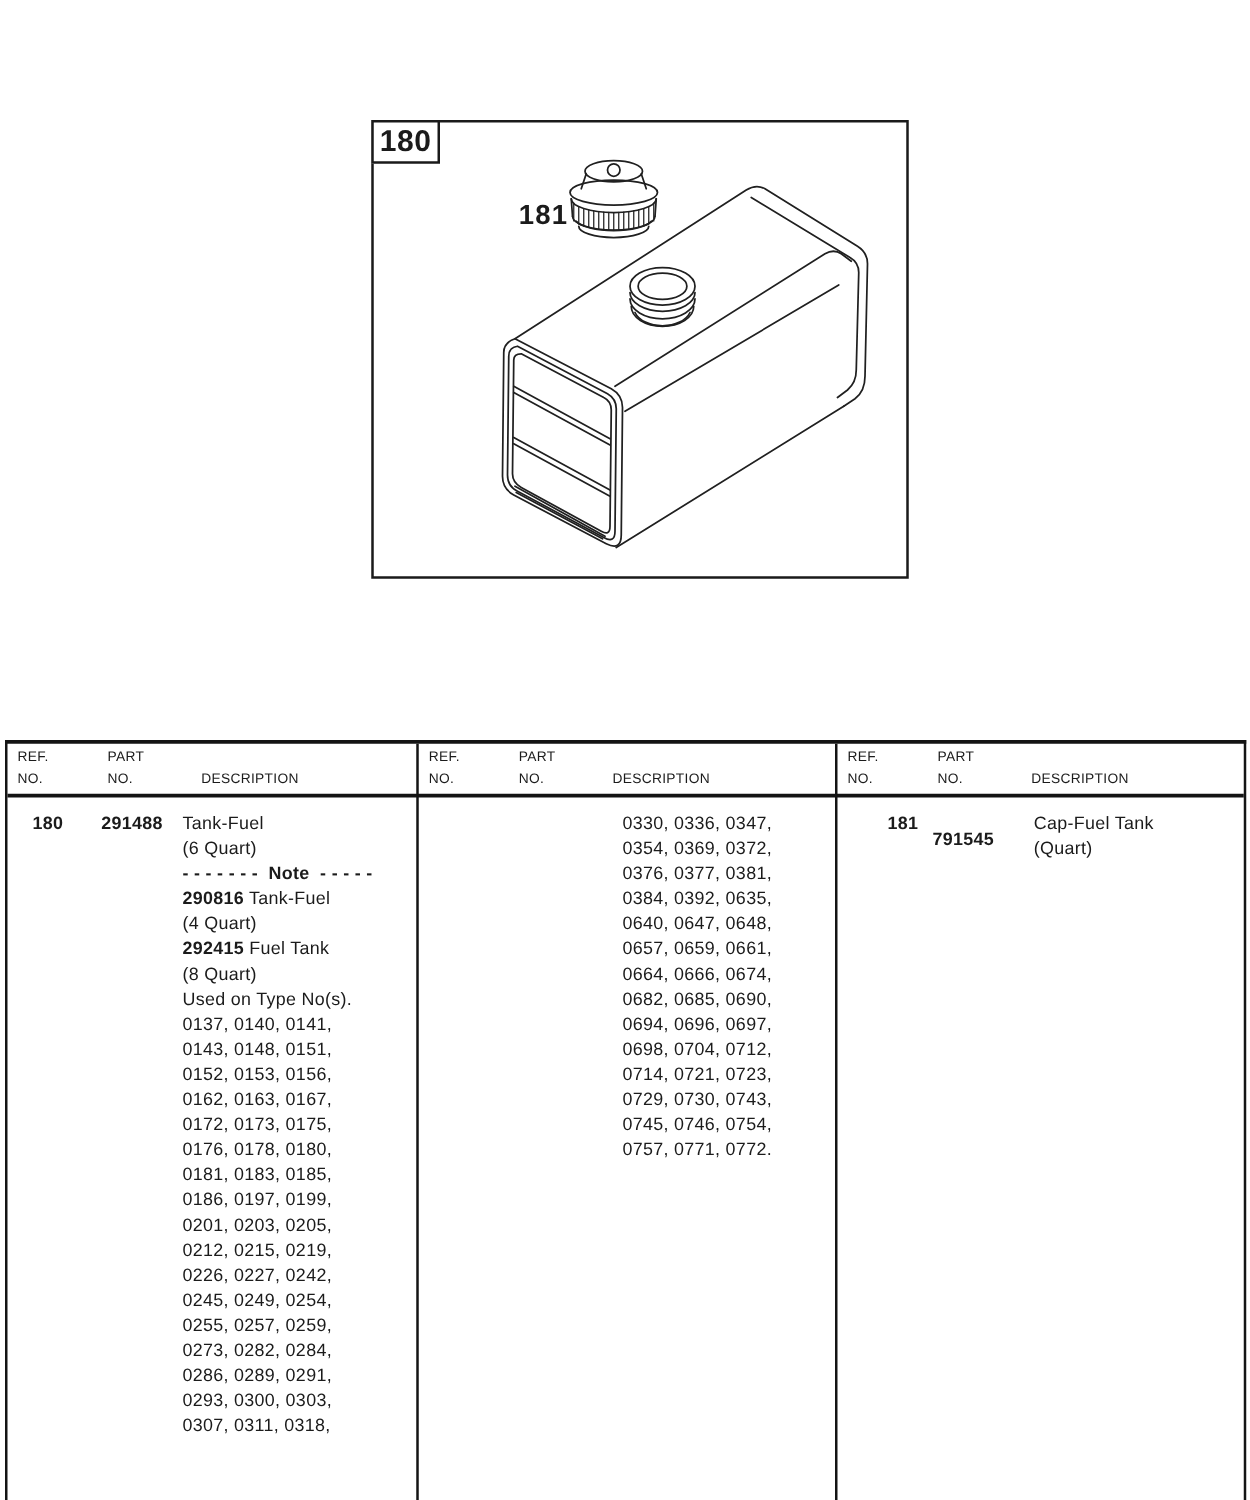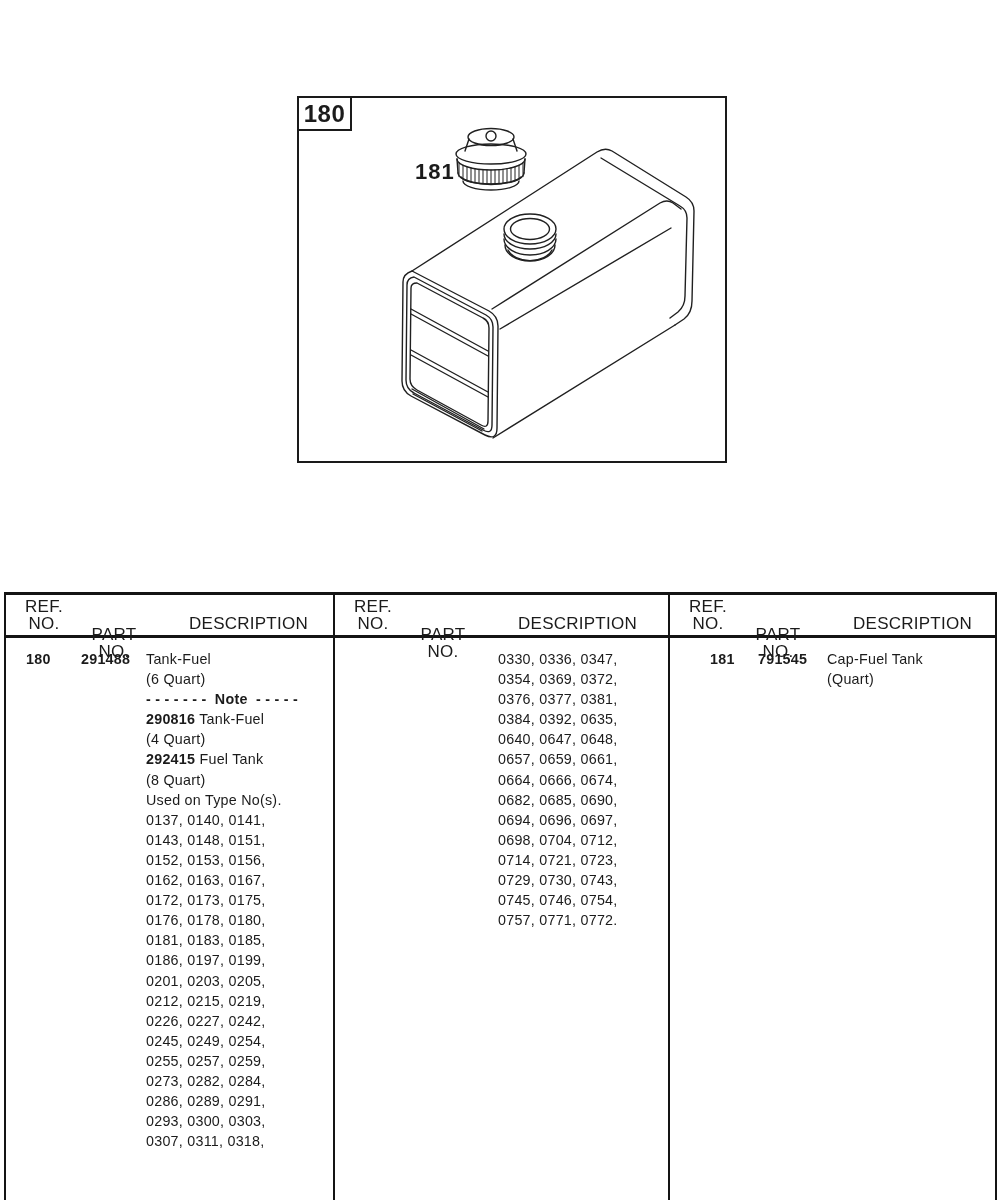--- a/index.html
+++ b/index.html
@@ -34,31 +34,31 @@
   }
   .hsep{position:absolute;left:0;right:0;top:40px;height:3px;background:#141414;}
   .vline{position:absolute;top:0;bottom:0;width:2px;background:#141414;}
   .vline.v1{left:327px;}
   .vline.v2{left:662px;}
   .grp{position:absolute;top:0;bottom:0;}
   .grp.g1{left:0;width:327px;}
   .grp.g2{left:329px;width:333px;}
   .grp.g3{left:664px;right:0;}
   .hcell{
-    position:absolute;top:3px;font-size:17px;line-height:17px;
-    text-align:center;white-space:pre;color:#1b1b1b;
+    position:absolute;top:3px;font-size:11px;line-height:17px;
+    text-align:left;white-space:pre;color:#1b1b1b;
   }
   .hcell.h-ref{left:8px;width:60px;}
-  .hcell.h-part{left:80px;width:56px;margin-top:28px;}
+  .hcell.h-part{left:80px;width:56px;}
   .hcell.h-desc{left:155px;width:175px;top:20px;}
   .cell{position:absolute;top:54px;font-size:14.3px;line-height:20.1px;white-space:pre;}
   .cell.bold{font-weight:bold;}
   .g1 .c-ref{left:20px;}  .g1 .c-part{left:75px;text-align:right;}  .g1 .c-desc{left:140px;}
   .g2 .c-desc{left:163px;}
-  .g3 .c-ref{left:40px;}  .g3 .c-part{left:88px;}  .g3 .c-desc{left:157px;}
+  .g3 .c-ref{left:40px;}  .g3 .c-part{left:76px;margin-top:13px;}  .g3 .c-desc{left:157px;}
   .dline{height:20.1px;}
   .dline b{font-weight:bold;}
 </style>
 </head>
 <body>
 
 <div class="fig-box">
 
   <div class="fig-label">180</div>
 

